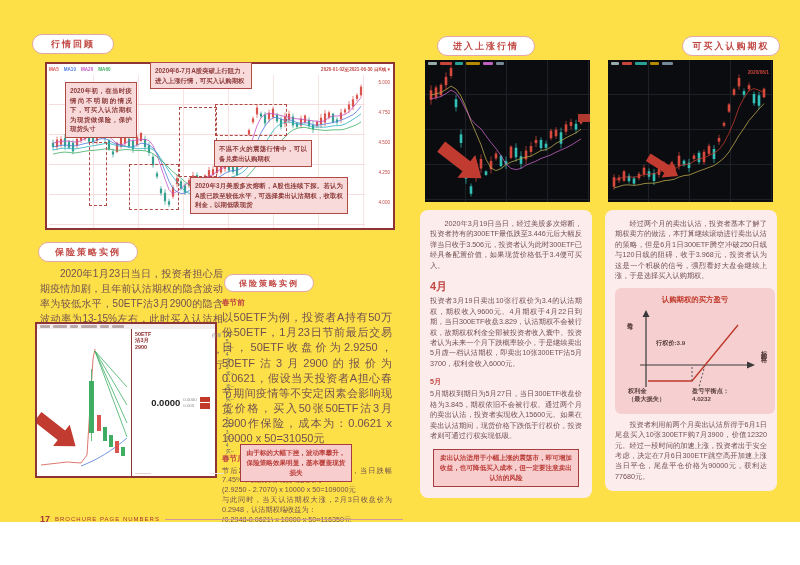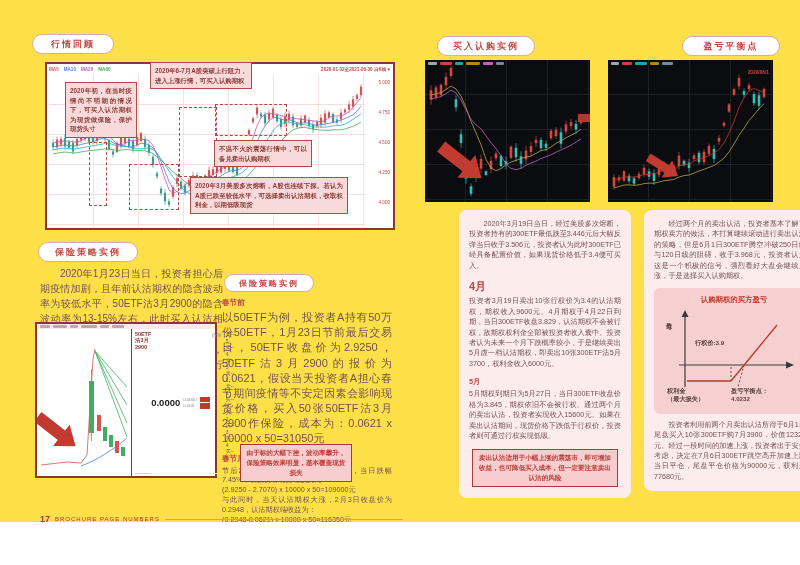--- a/index.html
+++ b/index.html
@@ -22,21 +22,21 @@
                 repeating-linear-gradient(to right,transparent 0 44px,#f8e3e3 44px 45px);}
   .ytick{position:absolute;right:3px;color:#c14844;font-size:4.6px;}
   .callout{position:absolute;background:#f9dada;border:1.2px solid #b04a45;color:#8d3a3a;
            font-size:6.4px;line-height:1.5;padding:3px 4px;font-weight:bold;text-align:justify;}
   .dashed-box{position:absolute;border:1px dashed #b04a45;}
   .body-text{font-size:10px;line-height:1.5;color:#715050;text-align:justify;}
   .indent{text-indent:2em;}
   .pre{white-space:pre-line;}
   .red-label{color:#c14844;font-weight:bold;font-size:7.6px;}
   .panel{position:absolute;width:172px;background:#fdecec;border-radius:8px;padding:9px 10px;
-         box-sizing:border-box;margin-left:39px;}
+         box-sizing:border-box;}
   .panel .body-text{font-size:7.2px;line-height:1.45;}
   .highlight{border:1.5px solid #a73c3c;background:#f7cdcd;color:#bb3e3a;font-weight:bold;
              text-align:center;font-size:6.6px;line-height:1.5;padding:3px 5px;}
   .footer{position:absolute;display:flex;align-items:center;gap:5px;color:#a83838;width:363px;top:514px;}
   .footer .num{font-size:9px;font-weight:bold;}
   .footer .lbl{font-size:6px;letter-spacing:1px;}
   .rule{height:1px;background:#cf9b9b;flex:1;}
   .darkchart{position:absolute;width:165px;height:142px;background:#0b0c10;overflow:hidden;
      }
   .darkchart svg{position:absolute;left:0;top:0;
@@ -399,24 +399,24 @@
 
   <div class="highlight" style="position:absolute;left:240px;top:444px;width:112px;box-sizing:border-box;"><span>由于标的大幅下挫，波动率攀升，保险策略效果明显，基本覆盖现货损失</span></div>
 
   <div class="footer" style="left:40px;">
     <span class="num">17</span>
     <span class="lbl">BROCHURE PAGE NUMBERS</span>
     <span class="rule"></span>
   </div>
 
   <div class="sec-title" style="left:437px;top:36px;width:96px;height:18px;font-size:9px;">
-      <span>买入认购实例</span>
+      <span>进入上涨行情</span>
     </div>
   <div class="sec-title" style="left:682px;top:36px;width:96px;height:18px;font-size:9px;">
-      <span>盈亏平衡点</span>
+      <span>可买入认购期权</span>
     </div>
 
   <div class="darkchart" style="left:425px;top:60px;">
     <div class="chips">
       <i style="width:9px;background:#9aa;"></i>
       <i style="width:12px;background:#c9443a;"></i>
       <i style="width:8px;background:#2aa198;"></i>
       <i style="width:14px;background:#b58900;"></i>
       <i style="width:10px;background:#c060c0;"></i>
       <i style="width:8px;background:#789;"></i>

